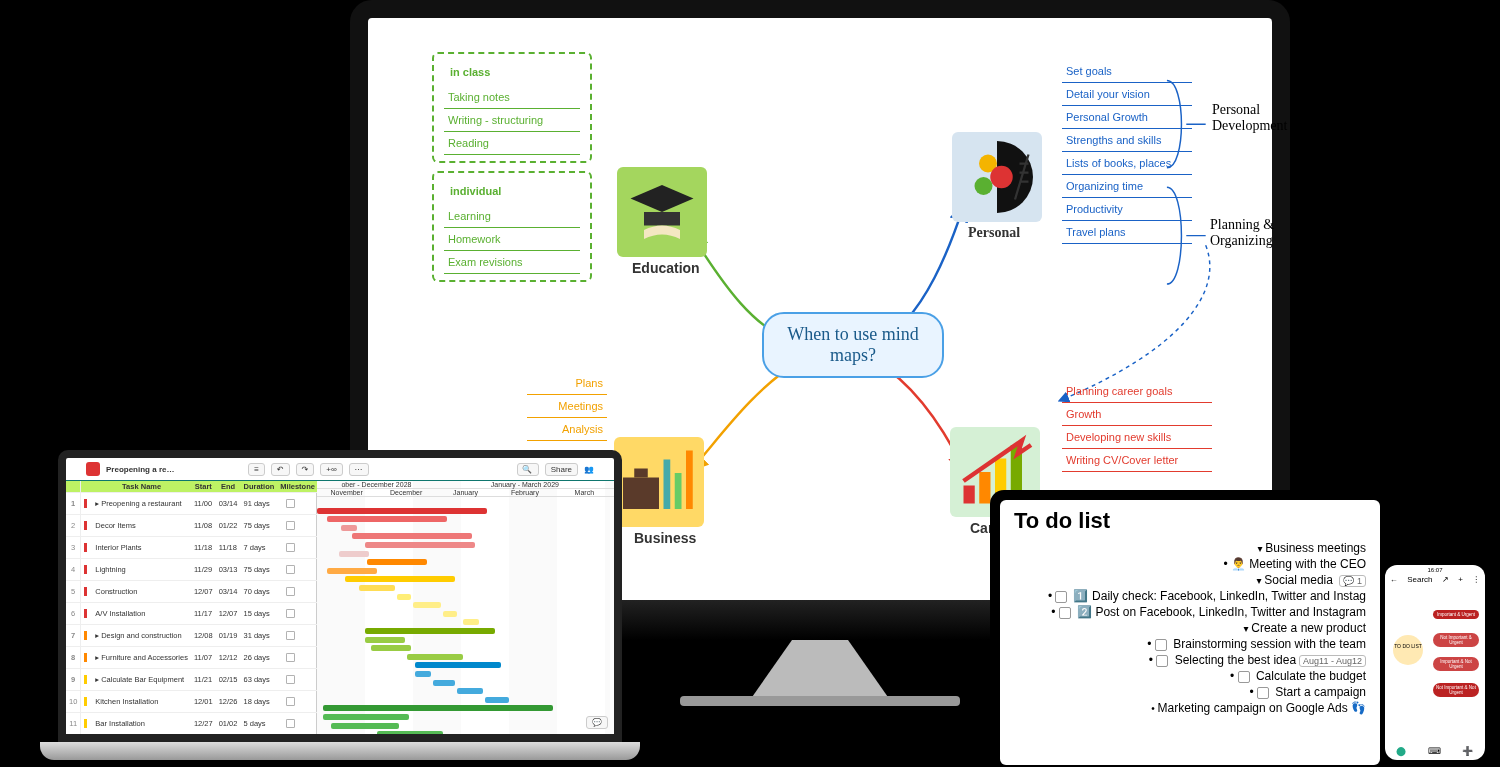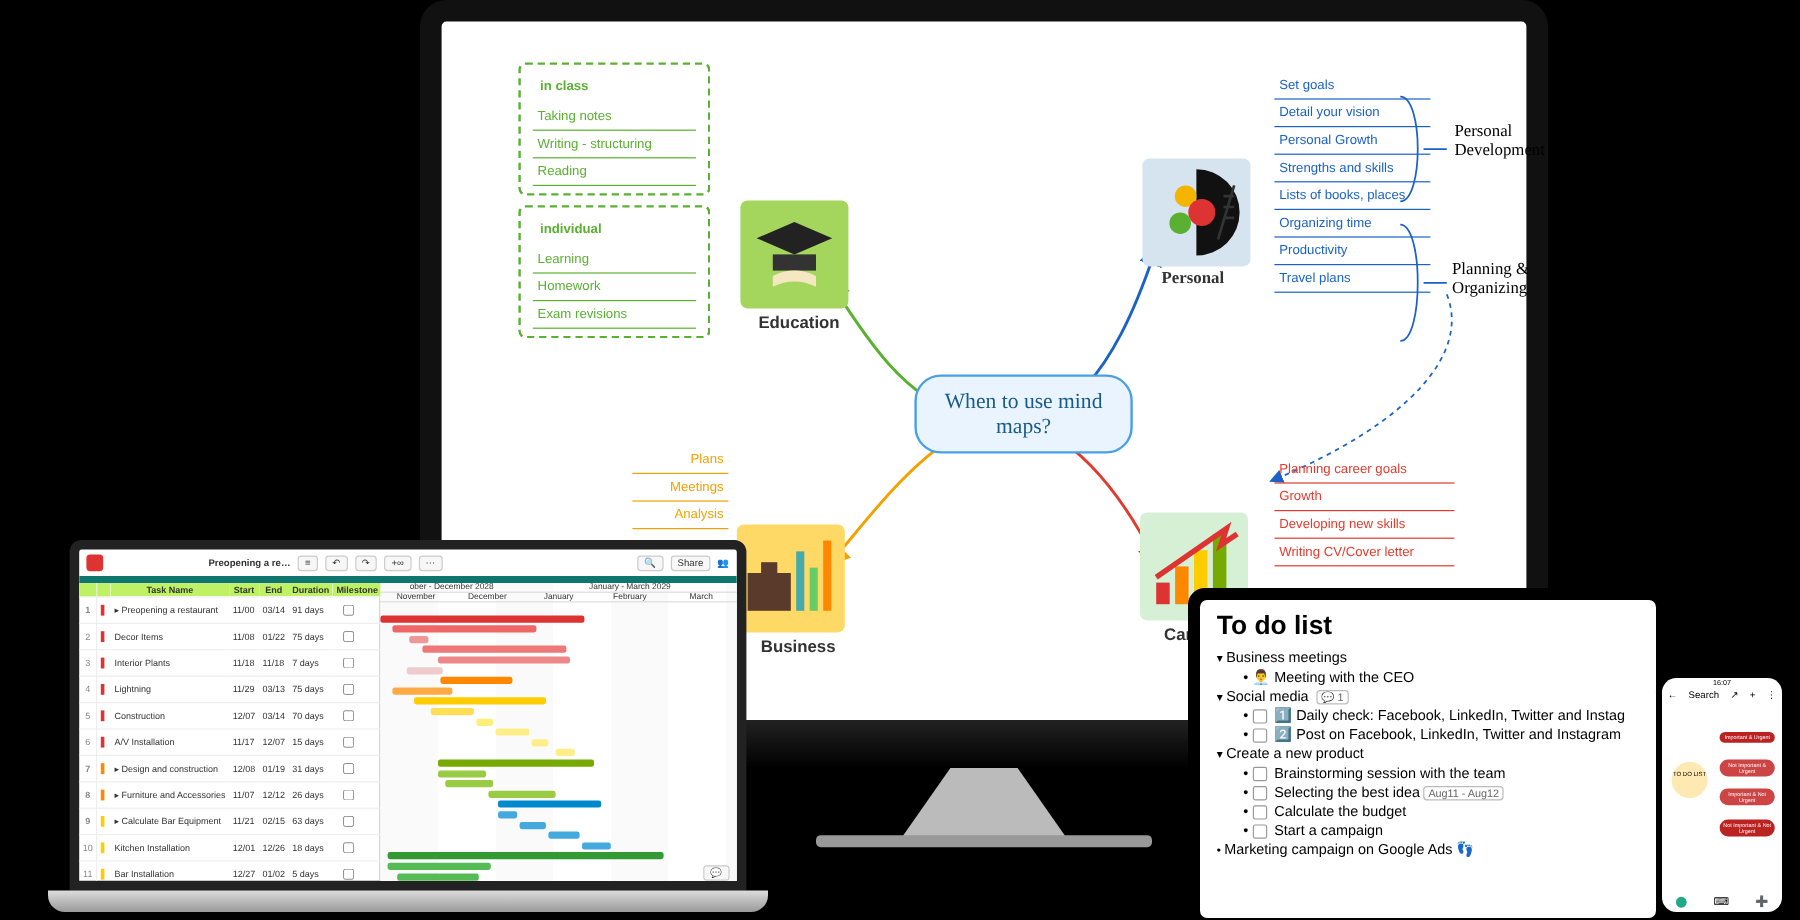--- a/index.html
+++ b/index.html
@@ -52,21 +52,21 @@
   
   .laptop {
     position:absolute; left:40px; top:450px; width:600px; height:310px;
   }
   .laptop-screen {
     position:absolute; left:18px; right:18px; top:0; bottom:18px;
     background:#fff; border:8px solid #222; border-radius:10px 10px 0 0;
     overflow:hidden; font-size:8px; color:#333;
   }
   .laptop-base { position:absolute; left:0; right:0; bottom:0; height:18px; background:linear-gradient(#ddd,#999); border-radius:0 0 14px 14px; }
-  .lt-toolbar { display:flex; align-items:center; gap:6px; padding:4px 6px; border-bottom:6px solid #0f766e;text-align:right; }
+  .lt-toolbar { display:flex; align-items:center; gap:6px; padding:4px 20px; border-bottom:1px solid #0f766e; }
   .lt-logo { width:14px;height:14px;background:#d33;border-radius:3px;}
   .lt-title { font-weight:bold; flex:1; }
   .lt-btn { border:1px solid #ccc; border-radius:3px; padding:1px 5px; font-size:8px; background:#f7f7f7;}
   .lt-grid { display:flex; height:calc(100% - 22px); }
   .lt-table { width:250px; border-right:1px solid #ccc; }
   .lt-table table { width:100%; border-collapse:collapse; font-size:7.5px; }
   .lt-table th,.lt-table td { border-bottom:1px solid #eee; padding:1px 3px; white-space:nowrap; }
   .lt-table th { background:#bef264; position:sticky; top:0;}
   .lt-table tr.bold td:first-child { font-weight:bold; }
   .lt-table .rownum { width:16px; text-align:center; color:#888; border-right:1px solid #eee;}
@@ -76,21 +76,21 @@
   .lt-gantt .timeline span { flex:1; text-align:center;}
   .gbar { position:absolute; height:6px; border-radius:2px; }
 
   
   .tablet {
     position:absolute; right:110px; top:490px; width:380px; height:265px;
     background:#000; border-radius:14px; padding:10px;
   }
   .tablet-inner { background:#fff; width:100%; height:100%; border-radius:6px; padding:8px 14px; box-sizing:border-box; font-size:12px; }
   .tablet h2 { margin:0 0 6px 0; font-size:22px; }
-  .tablet ul { list-style:none; margin:0; padding:0; }
+  .tablet ul { list-style:none; margin:0; padding:0;text-align:right; }
   .tablet li { padding:1px 0;}
   .tablet .lvl1::before { content:"▾ "; font-size:10px;}
   .tablet .lvl1.nodrop::before { content:"• ";}
   .tablet .lvl2 { padding-left:22px;}
   .tablet .lvl2::before { content:"• ";}
   .chk { display:inline-block;width:10px;height:10px;border:1px solid #999;border-radius:2px;vertical-align:middle;margin-right:3px;}
   .tag { display:inline-block;border:1px solid #bbb;border-radius:3px;padding:0 3px;font-size:9px;color:#666;margin-left:3px;}
 
   
   .phone {

